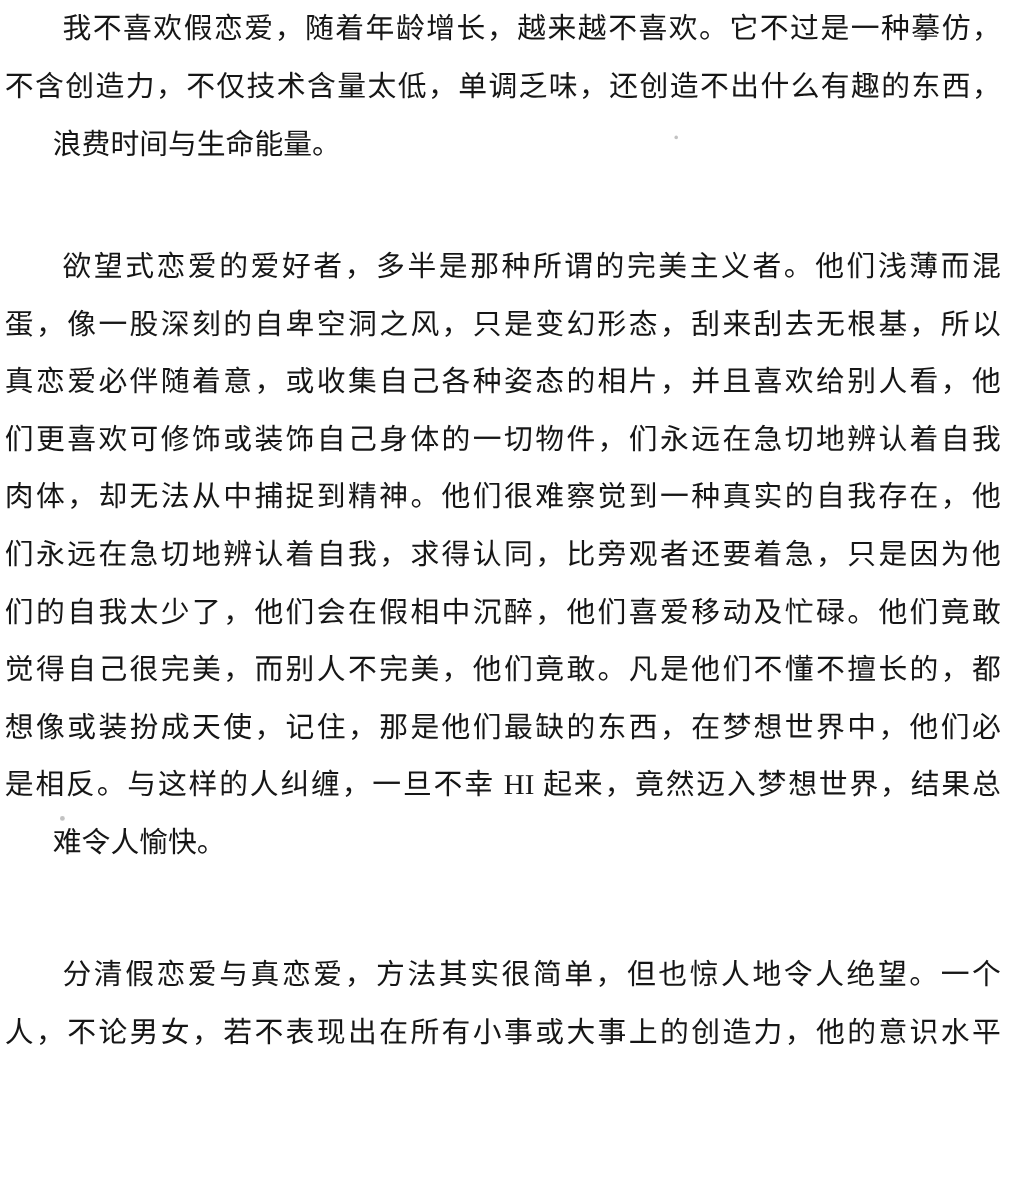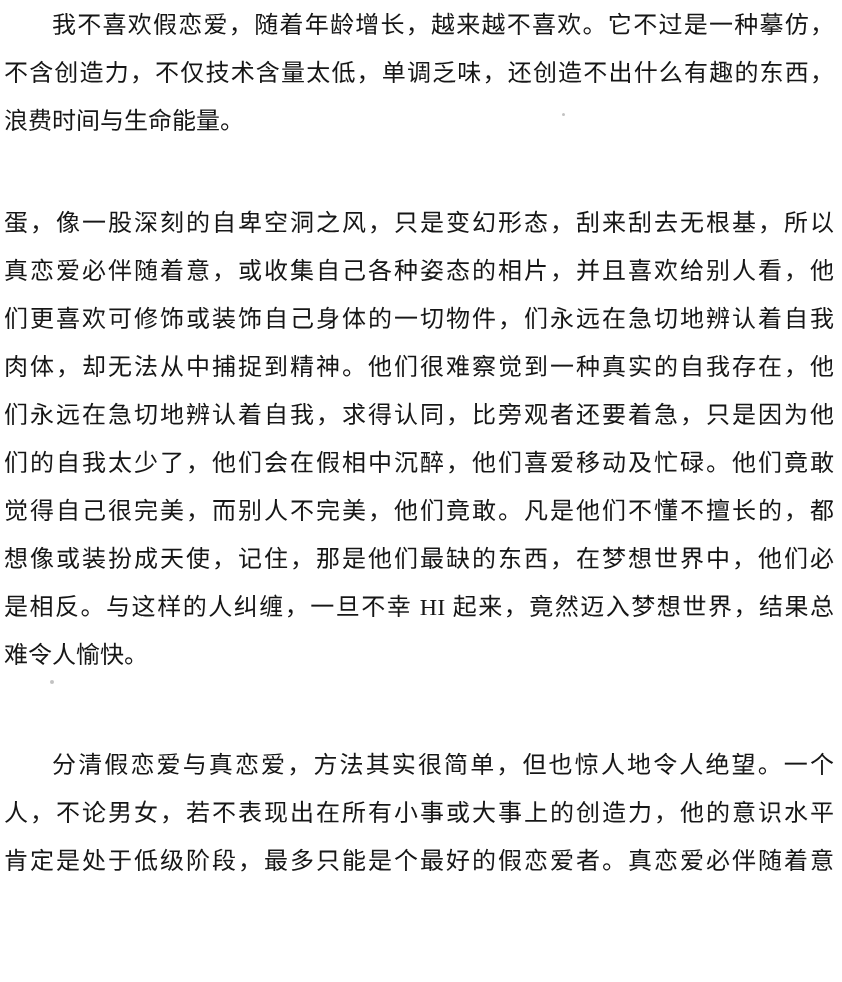--- a/index.html
+++ b/index.html
@@ -43,20 +43,21 @@
     -moz-text-align-last: justify;
     font-weight: 500;
     letter-spacing: 0;
   }
   .line.first {
     text-indent: 2em;
   }
   .line.short {
     text-align: left;
     text-align-last: left;
+    margin-left: 40px;
     -moz-text-align-last: left;
   }
   .speck {
     position: absolute;
     background: #8f8f8f;
     border-radius: 50%;
     opacity: 0.55;
   }
   .speck.s1 { left: 50px;  top: 680px; width: 4px; height: 4px; }
   .speck.s2 { left: 9px;   top: 645px; width: 3px; height: 3px; }
@@ -67,35 +68,35 @@
 
 <main class="page">
 
   <section class="para">
     <div class="line first">我不喜欢假恋爱，随着年龄增长，越来越不喜欢。它不过是一种摹仿，</div>
     <div class="line">不含创造力，不仅技术含量太低，单调乏味，还创造不出什么有趣的东西，</div>
     <div class="line short">浪费时间与生命能量。</div>
   </section>
 
   <section class="para gap-lg">
+    <div class="line first">欲望式恋爱的爱好者，多半是那种所谓的完美主义者。他们浅薄而混</div>
     <div class="line">蛋，像一股深刻的自卑空洞之风，只是变幻形态，刮来刮去无根基，所以</div>
     <div class="line">真恋爱必伴随着意，或收集自己各种姿态的相片，并且喜欢给别人看，他</div>
     <div class="line">们更喜欢可修饰或装饰自己身体的一切物件，们永远在急切地辨认着自我</div>
     <div class="line">肉体，却无法从中捕捉到精神。他们很难察觉到一种真实的自我存在，他</div>
     <div class="line">们永远在急切地辨认着自我，求得认同，比旁观者还要着急，只是因为他</div>
     <div class="line">们的自我太少了，他们会在假相中沉醉，他们喜爱移动及忙碌。他们竟敢</div>
     <div class="line">觉得自己很完美，而别人不完美，他们竟敢。凡是他们不懂不擅长的，都</div>
     <div class="line">想像或装扮成天使，记住，那是他们最缺的东西，在梦想世界中，他们必</div>
     <div class="line">是相反。与这样的人纠缠，一旦不幸 HI 起来，竟然迈入梦想世界，结果总</div>
     <div class="line short">难令人愉快。</div>
   </section>
 
   <section class="para">
     <div class="line first">分清假恋爱与真恋爱，方法其实很简单，但也惊人地令人绝望。一个</div>
     <div class="line">人，不论男女，若不表现出在所有小事或大事上的创造力，他的意识水平</div>
-    <div class="line">肯定是处于低级阶段，最多只能是个最好的假恋爱者。真恋爱必伴随着意</div>
   </section>
 
   <span class="speck s1"></span>
   <span class="speck s2"></span>
   <span class="speck s3"></span>
 
 </main>
 
 </body></html>

